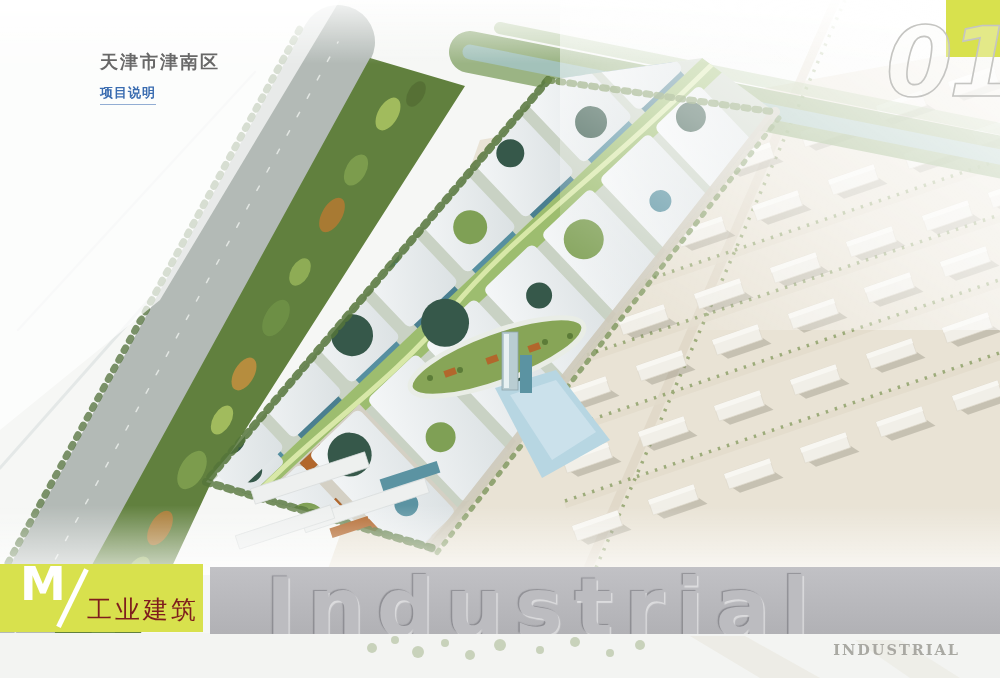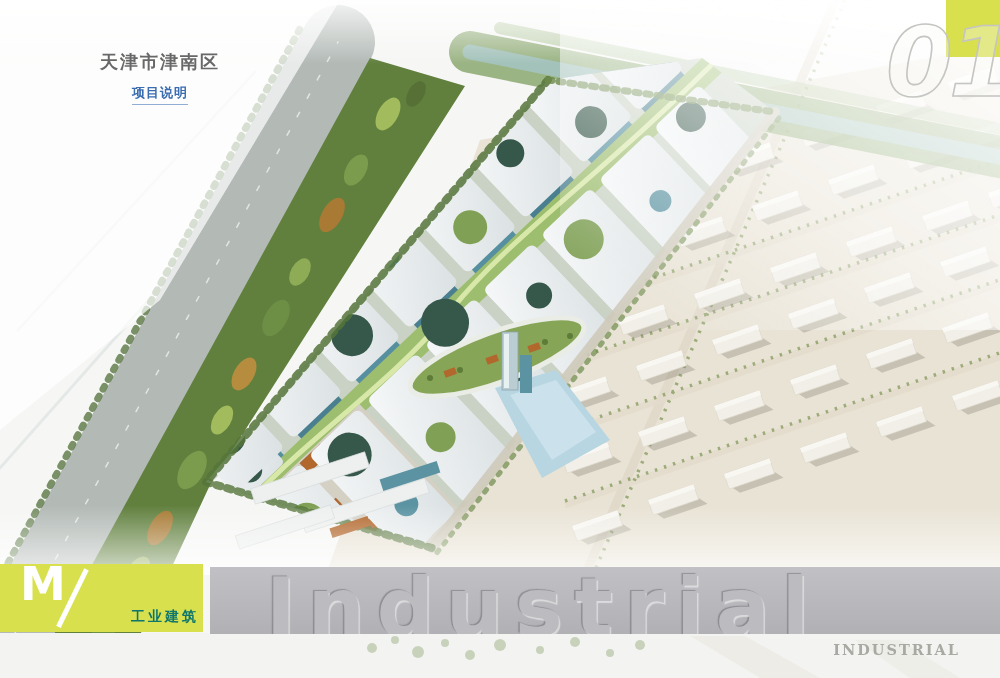--- a/index.html
+++ b/index.html
@@ -6,41 +6,41 @@
   body{width:1000px;height:678px;overflow:hidden;background:#f6f7f5;
        font-family:"DejaVu Sans","Liberation Sans",sans-serif;}
   #stage{position:relative;width:1000px;height:678px;overflow:hidden;background:#f6f7f5;}
   #scene{position:absolute;left:0;top:0;width:1000px;height:678px;z-index:0;}
 
   
   .page-title{position:absolute;left:100px;top:38px;z-index:5;
     font-size:18px;font-weight:bold;color:#686868;letter-spacing:2px;}
   .section-label{position:absolute;left:100px;top:84px;z-index:5;
     font-size:13px;font-weight:bold;color:#3a6cb0;letter-spacing:1px;
-    padding-bottom:2px;border-bottom:1px solid rgba(58,108,176,.55);margin-left:32px;}
+    padding-bottom:2px;border-bottom:1px solid rgba(58,108,176,.55);}
   .info-rows{position:absolute;left:152px;top:84px;z-index:5;}
   .info-row{height:23px;line-height:20px;font-size:13px;font-weight:600;
     color:#2e2e2e;letter-spacing:.5px;}
 
   
   .watermark-band{position:absolute;left:210px;right:0;top:567px;height:67px;z-index:3;
     background:linear-gradient(180deg,#c1c1c5,#b1b1b5);overflow:hidden;}
   .watermark-text{position:absolute;left:56px;top:-6px;white-space:nowrap;
     font-size:80px;font-weight:bold;letter-spacing:12px;color:#bcbcc0;
     text-shadow:1.5px 1.5px 1px rgba(255,255,255,.5),-1.5px -1.5px 1px rgba(92,92,98,.45);}
 
   
   .category-banner{position:absolute;left:0;top:564px;width:203px;height:68px;z-index:4;
     background:#d8e14d;}
   .banner-letter{position:absolute;left:20px;top:-3px;font-size:46px;font-weight:bold;
     color:#ffffff;line-height:1;}
   .slash-divider{position:absolute;left:70px;top:2px;width:4.5px;height:64px;
     background:#ffffff;transform:rotate(26deg);}
-  .category-label{position:absolute;right:4px;bottom:6px;font-size:14px;font-weight:bold;
-    color:#0f766e;letter-spacing:3px;}
+  .category-label{position:absolute;right:4px;bottom:6px;font-size:25px;font-weight:normal;
+    color:#7f1d1d;letter-spacing:3px;}
 
   
   .industrial-stamp{position:absolute;right:40px;top:641px;z-index:4;
     font-family:"DejaVu Serif","Liberation Serif",serif;font-weight:bold;
     font-size:14.5px;letter-spacing:2px;color:#a2a19b;opacity:.9;}
 </style>
 </head>
 <body>
 
 <div id="stage">

